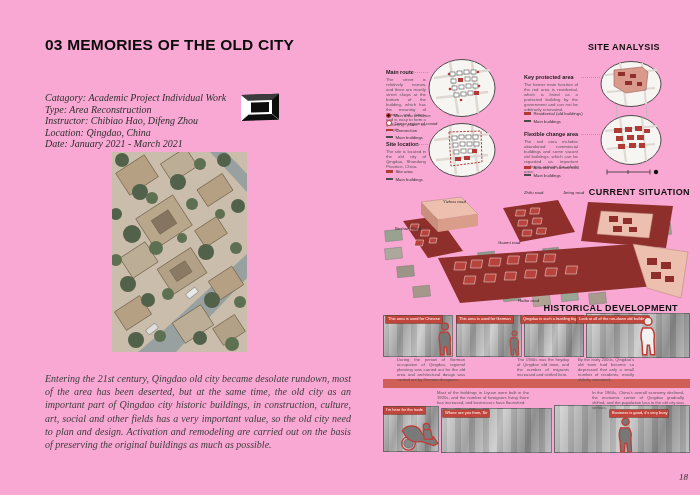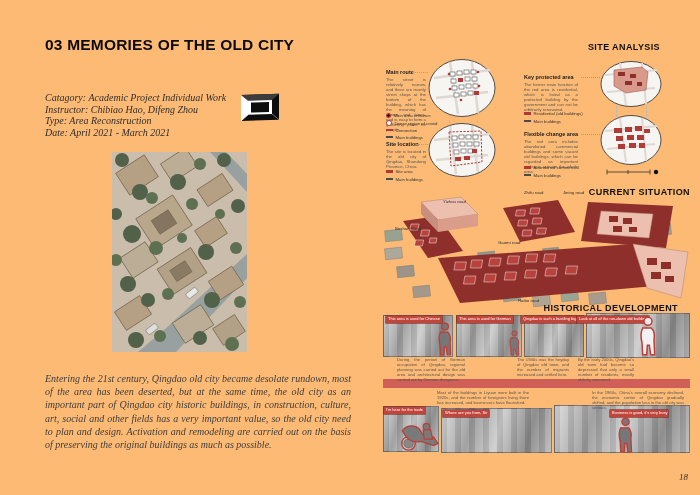--- a/index.html
+++ b/index.html
@@ -1,16 +1,16 @@
 <!DOCTYPE html>
 <html><head>
 <meta charset="utf-8">
 <style>
   html,body{margin:0;padding:0;background:#e9e9e9;}
-  #stage{position:relative;width:700px;height:495px;background:#fdba74;overflow:hidden;
+  #stage{position:relative;width:700px;height:495px;background:#f9a8d4;overflow:hidden;
          font-family:"Liberation Sans",sans-serif;color:#222;}
   .abs{position:absolute;}
   .ser{font-family:"Liberation Serif",serif;font-style:italic;}
   .title{font-weight:bold;font-size:15.5px;letter-spacing:.2px;color:#0b0b0b;white-space:nowrap;}
   .subtitle{font-size:9px;color:#333;}
   .infoline{font-size:10px;line-height:11.5px;color:#2e2e2e;}
   .sec-head{font-weight:bold;font-size:9px;letter-spacing:.4px;color:#101010;text-align:right;white-space:nowrap;}
   .design-head{font-weight:bold;font-size:9.5px;color:#111;text-align:center;}
   .design-text{font-size:10px;line-height:13.2px;color:#3d3d3d;text-align:justify;}
   .lbl{font-weight:bold;font-size:5.5px;color:#1c1c1c;white-space:nowrap;}
@@ -35,23 +35,24 @@
 </style>
 </head>
 <body>
 
 <div id="stage">
 
   <div class="abs title" style="left:45px;top:36px;">03 MEMORIES OF THE OLD CITY</div>
 
   <div class="abs" style="left:45px;top:92px;width:190px;">
     <div class="ser infoline">Catagory: Academic Project Individual Work</div>
+    <div class="ser infoline">Type: Area Reconstruction</div>
     <div class="ser infoline">Instructor: Chibiao Hao, Difeng Zhou</div>
-    <div class="ser infoline">Type: Area Reconstruction</div>
-    <div class="ser infoline">Date: April 2021 - March 2021</div>
+    <div class="ser infoline">Location: Qingdao, China</div>
+    <div class="ser infoline">Date: January 2021 - March 2021</div>
   </div>
 
   <svg class="abs" style="left:240px;top:93px;" width="40" height="30" viewBox="0 0 40 30">
     <g transform="skewY(-2)">
       <rect x="1" y="2" width="38" height="26" fill="#0d0d0d"></rect>
       <polygon points="1,2 39,2 32,8 8,8" fill="#3c3c3c"></polygon>
       <polygon points="1,2 8,8 8,22 1,28" fill="#ffffff"></polygon>
       <rect x="8" y="8" width="24" height="14" fill="#ffffff"></rect>
       <rect x="11" y="10" width="18" height="10" fill="#0d0d0d"></rect>
       <line x1="1" y1="28" x2="8" y2="22" stroke="#fff" stroke-width="0.8"></line>

